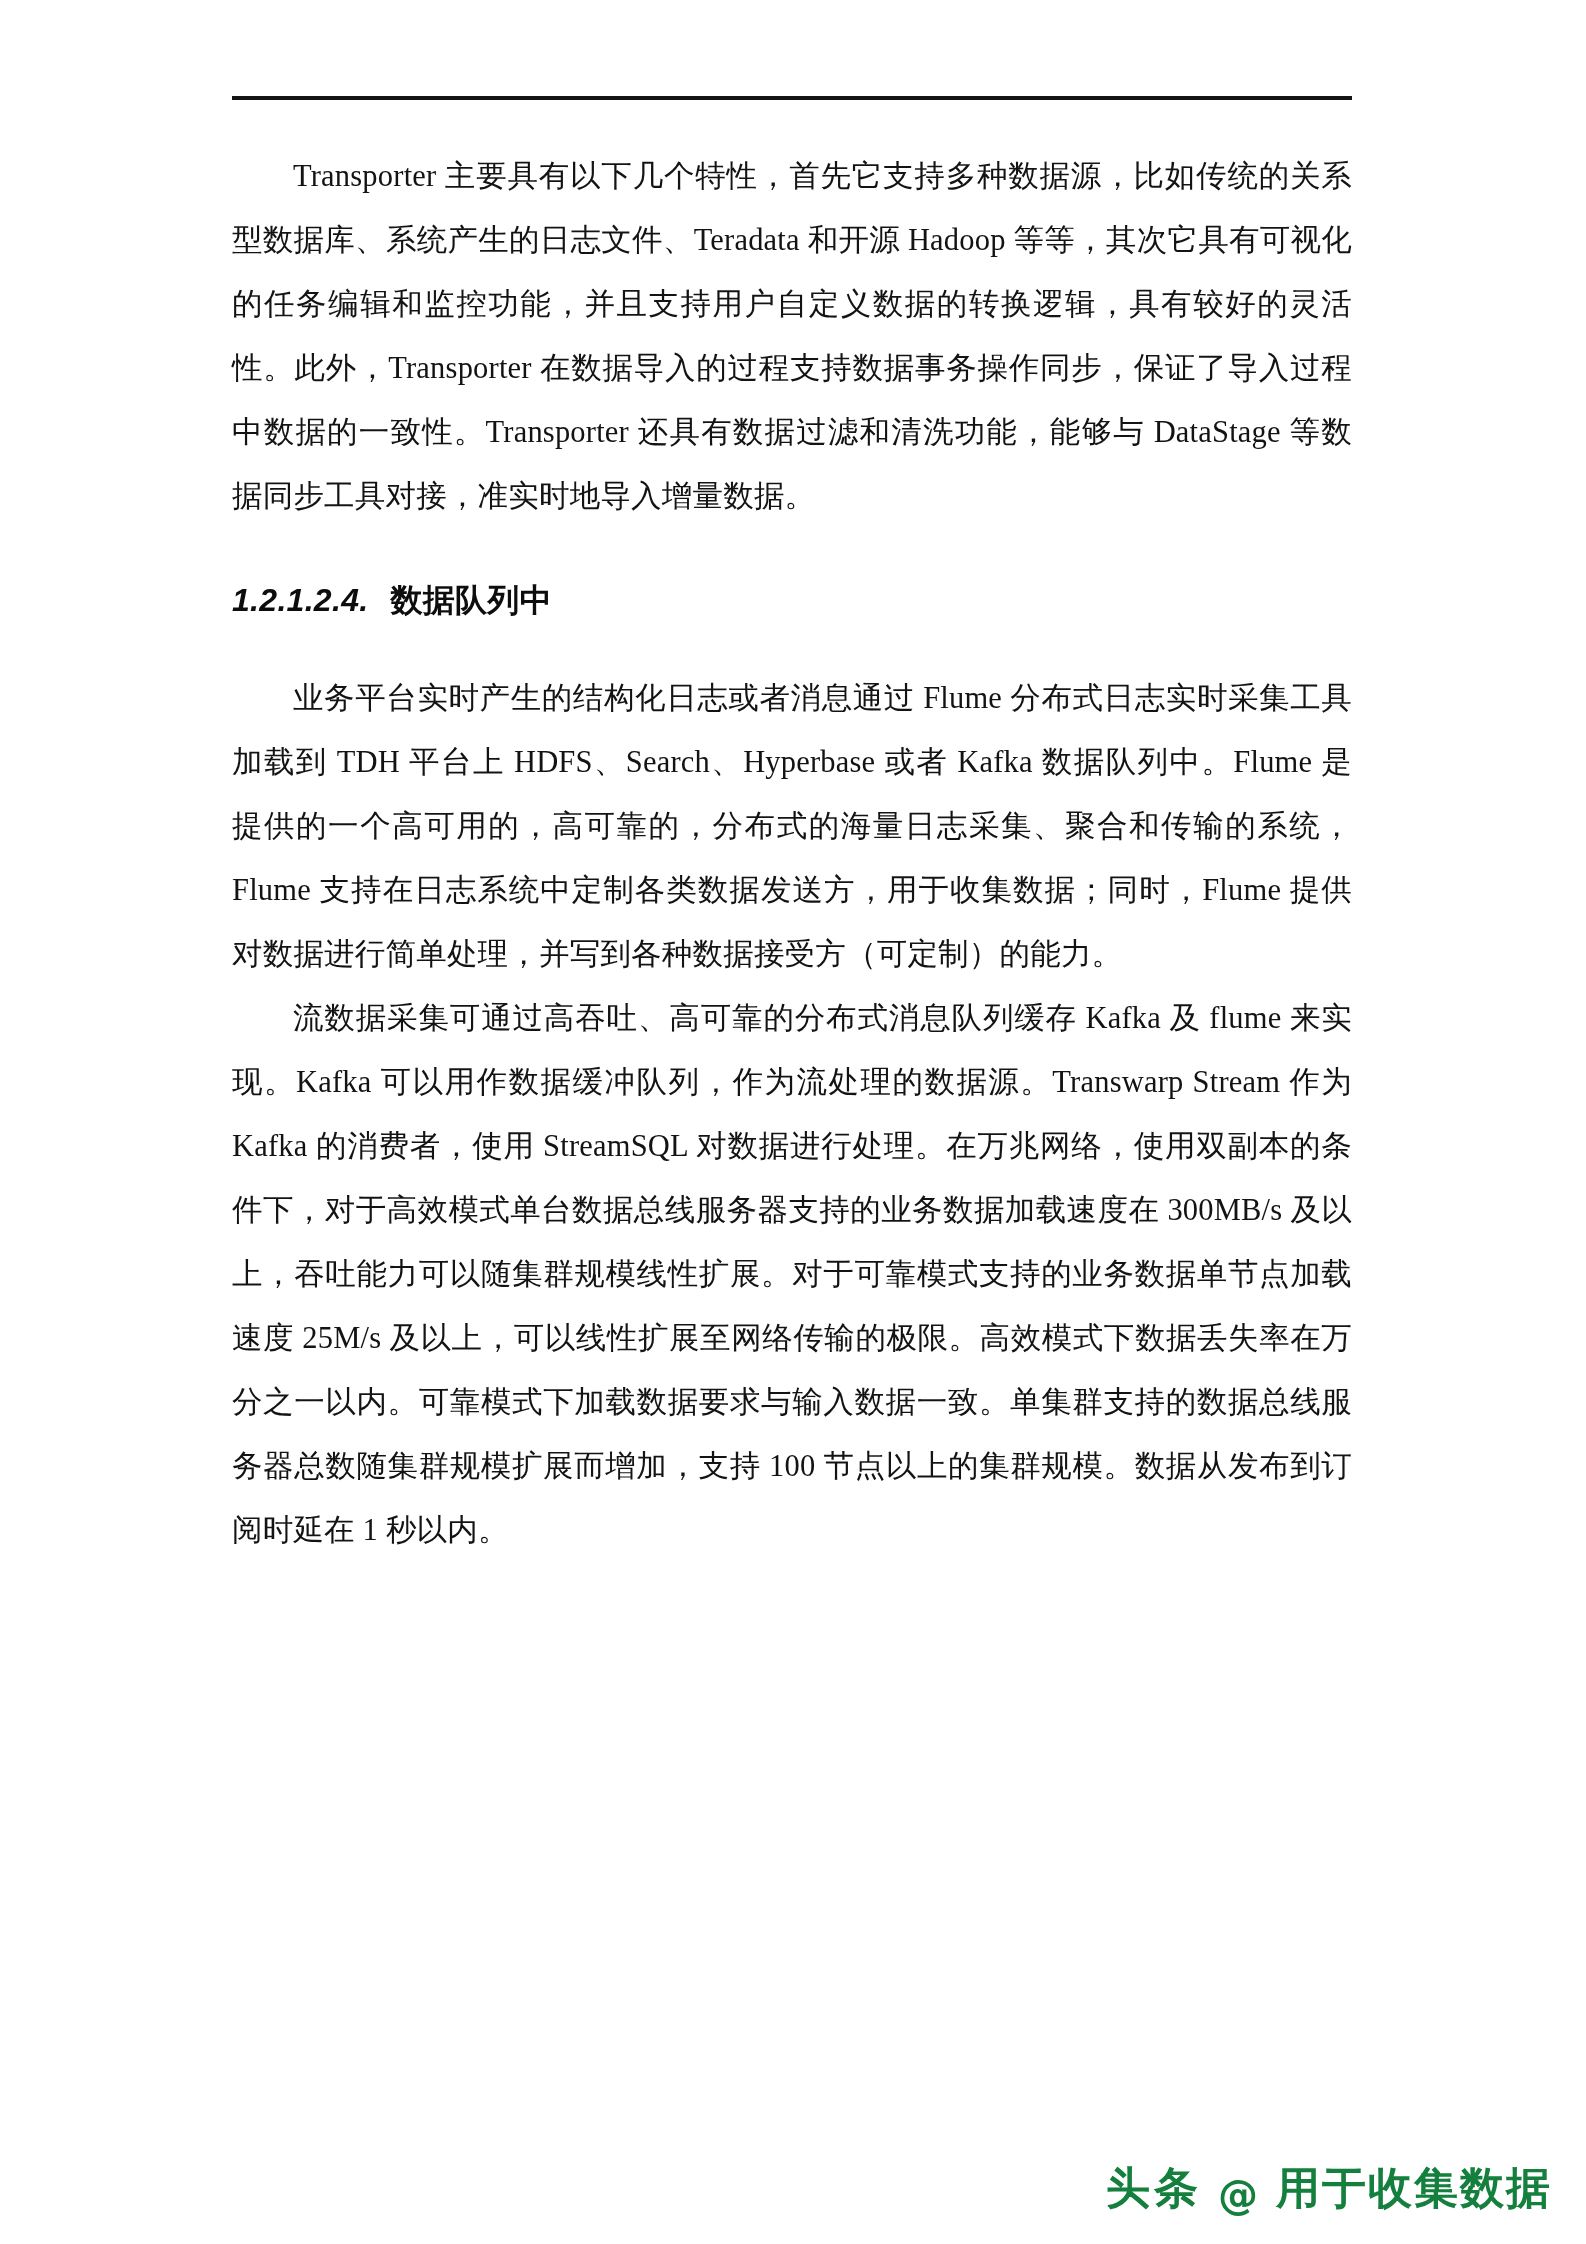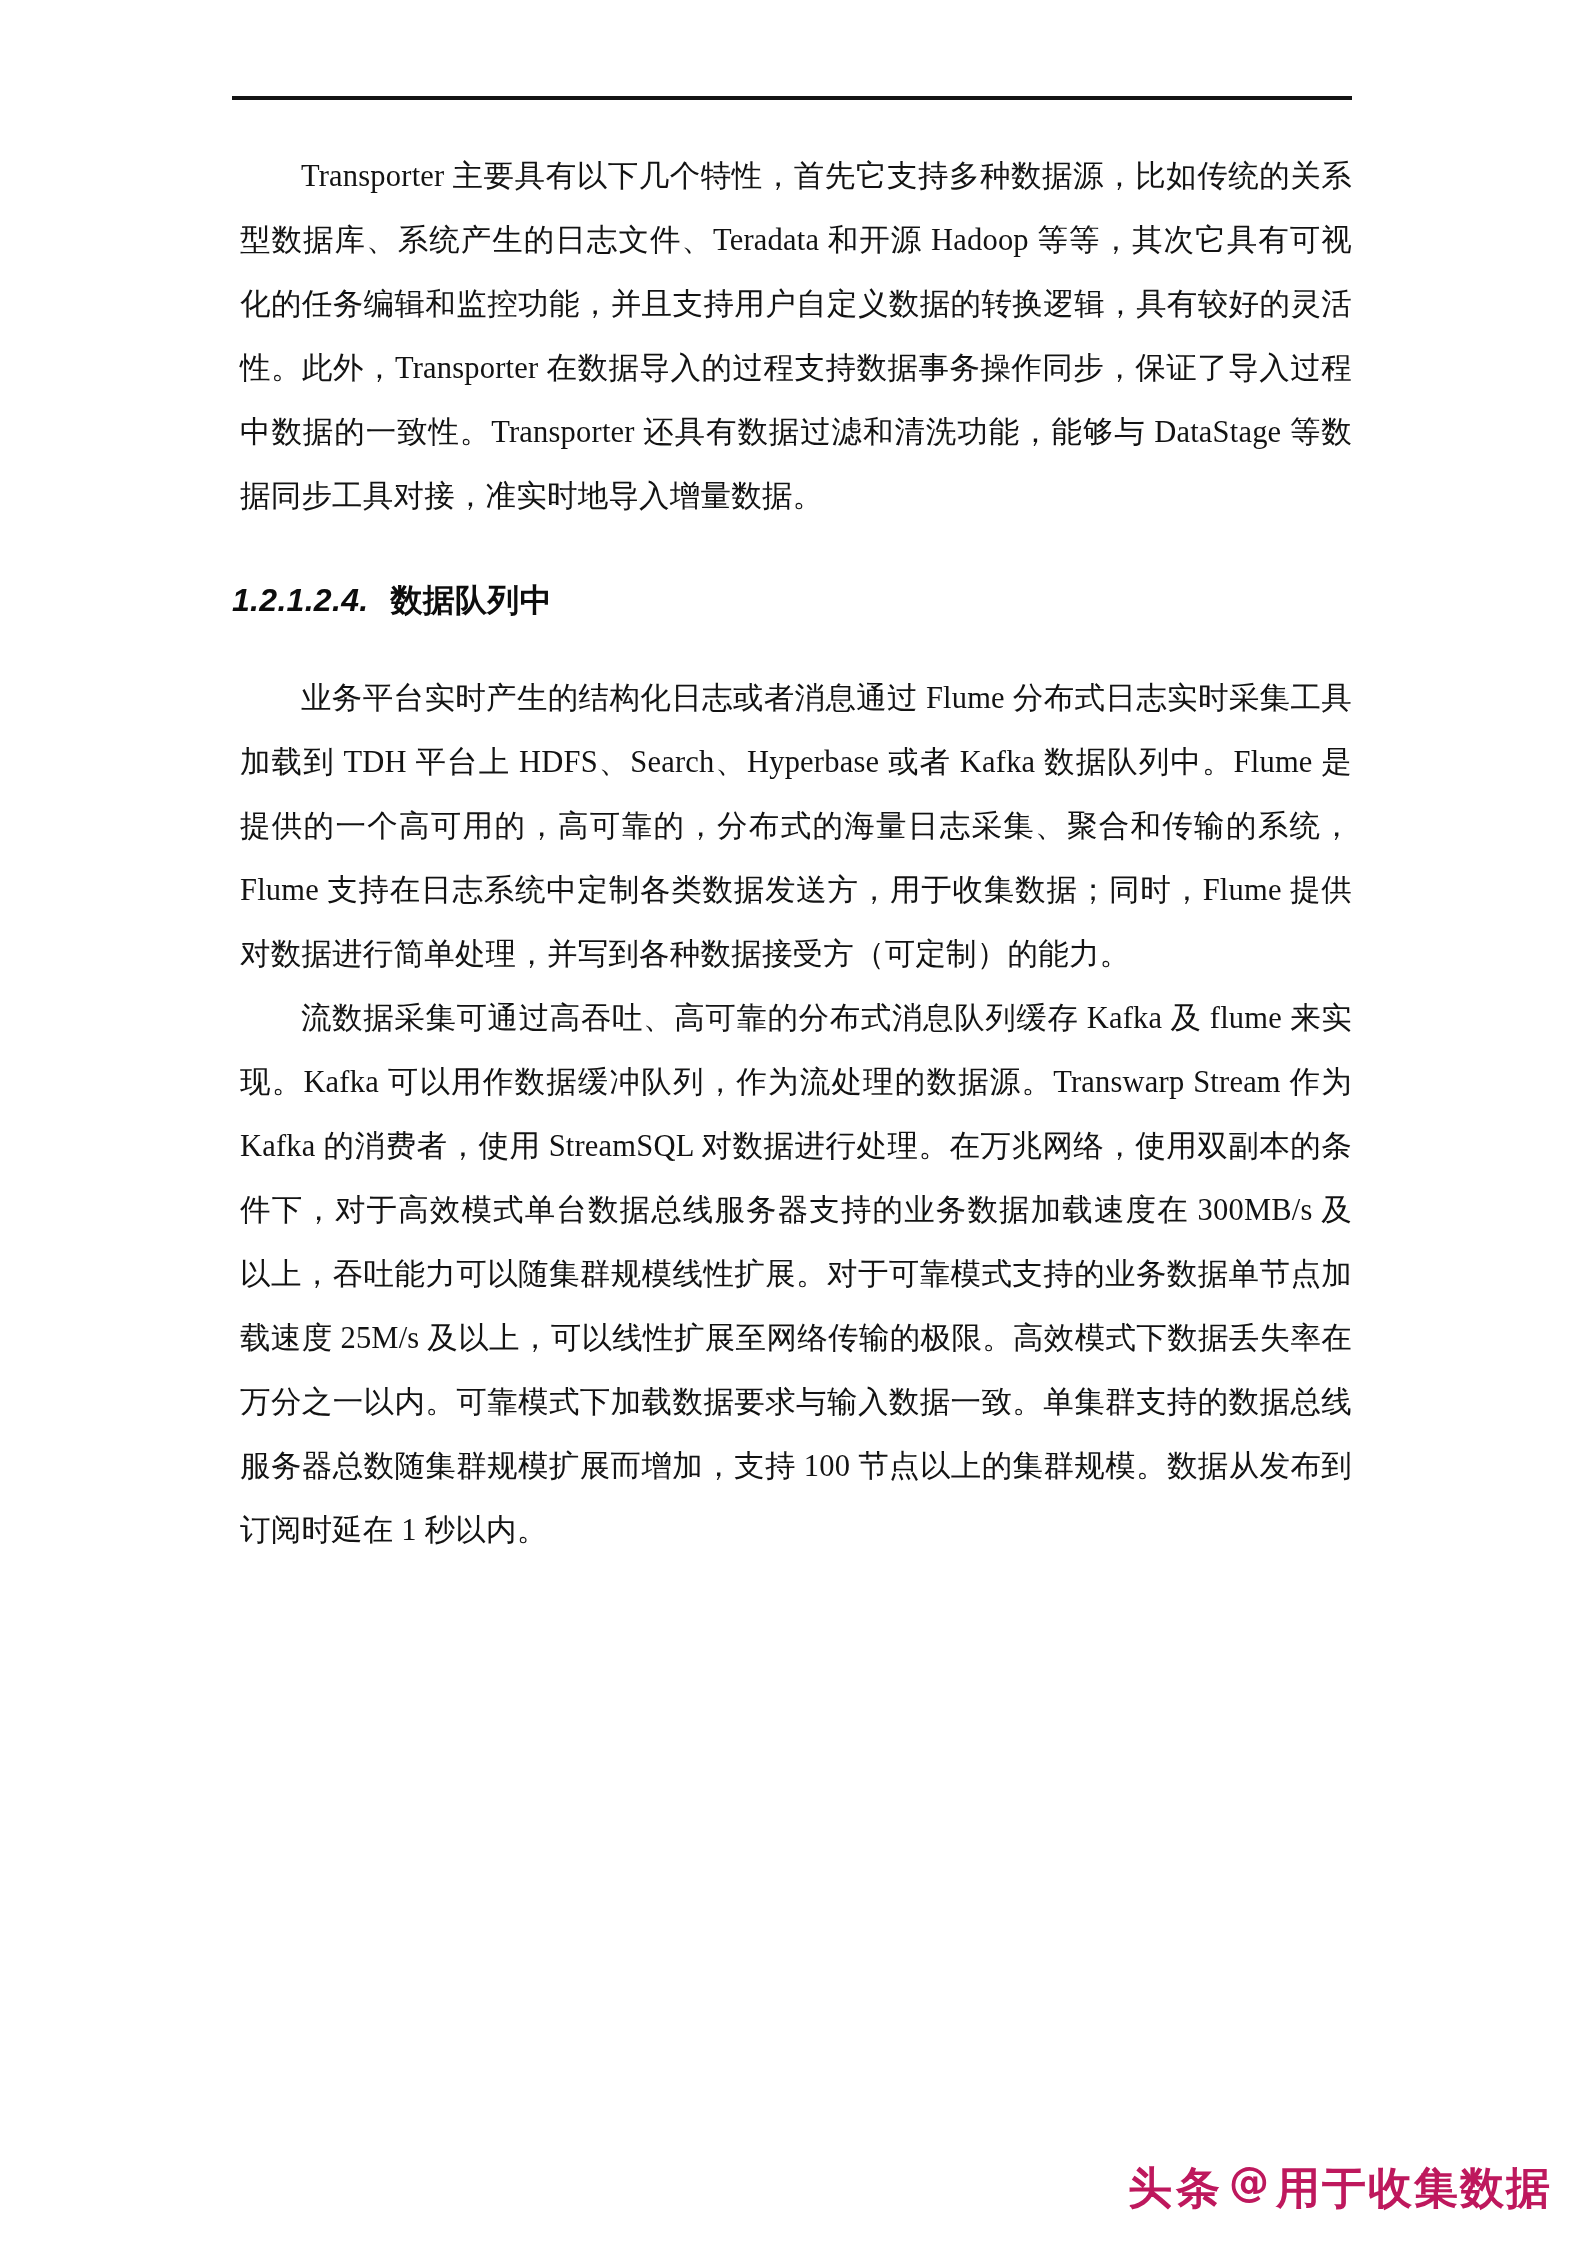--- a/index.html
+++ b/index.html
@@ -28,21 +28,21 @@
     margin: 0 0 44px 0;
   }
   .para {
     font-family: "Liberation Serif", "DejaVu Serif", serif;
     font-size: 30.5px;
     line-height: 64px;
     color: #131313;
     text-align: justify;
     text-justify: inter-ideograph;
     text-indent: 2em;
-    margin: 0 0 0 8px;
+    margin: 0 0 0 0;
     letter-spacing: 0.2px;
   }
   .para.tight {
     margin-top: 0;
   }
   .section-heading {
     font-family: "Liberation Sans", "DejaVu Sans", sans-serif;
     font-size: 32px;
     font-weight: bold;
     color: #0d0d0d;
@@ -64,26 +64,26 @@
     font-size: 25px;
     color: #1a1a1a;
   }
   .watermark {
     position: absolute;
     right: 34px;
     bottom: 26px;
     font-family: "DejaVu Sans", "Liberation Sans", sans-serif;
     font-size: 44px;
     font-weight: bold;
-    color: #be185d;
+    color: #15803d;
     letter-spacing: 2px;
     white-space: nowrap;
     display: flex;
-    align-items: flex-start;
-    gap: 5px;
+    align-items: flex-end;
+    gap: 16px;
   }
   .watermark .wm-brand { letter-spacing: 4px; }
   .watermark .wm-at {
     display: inline-block;
     font-size: 40px;
   }
 </style>
 </head>
 <body>
 

